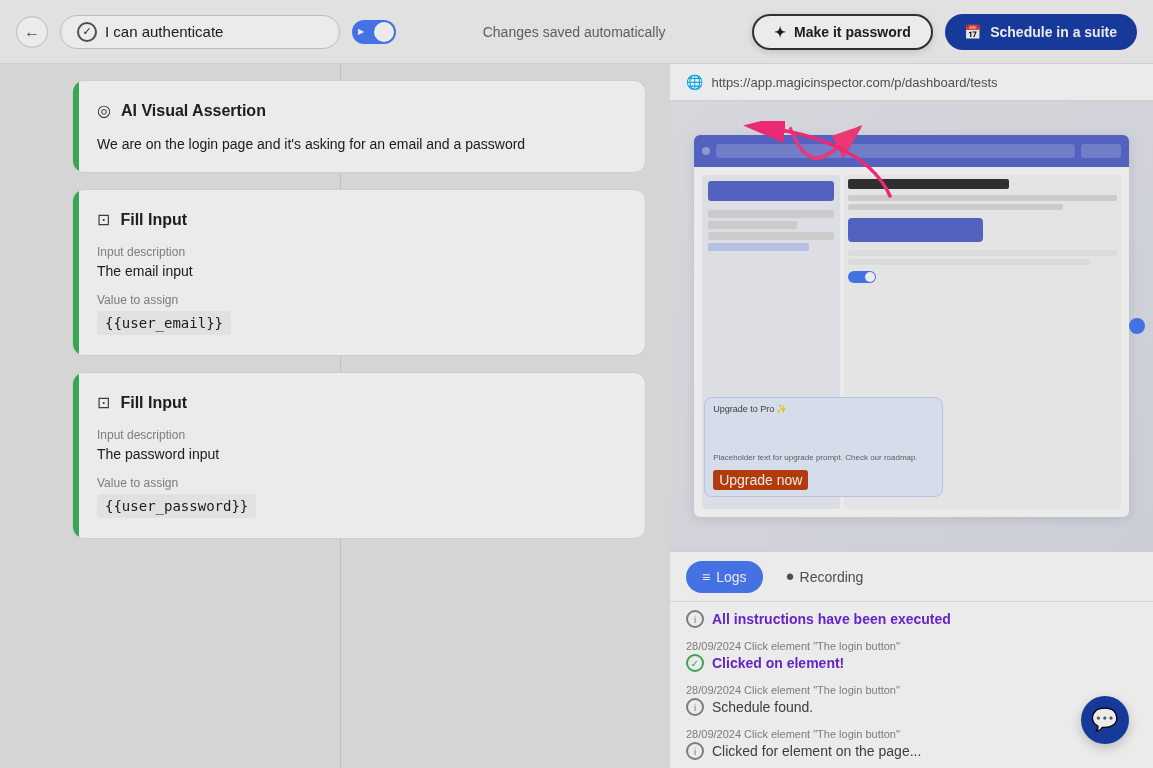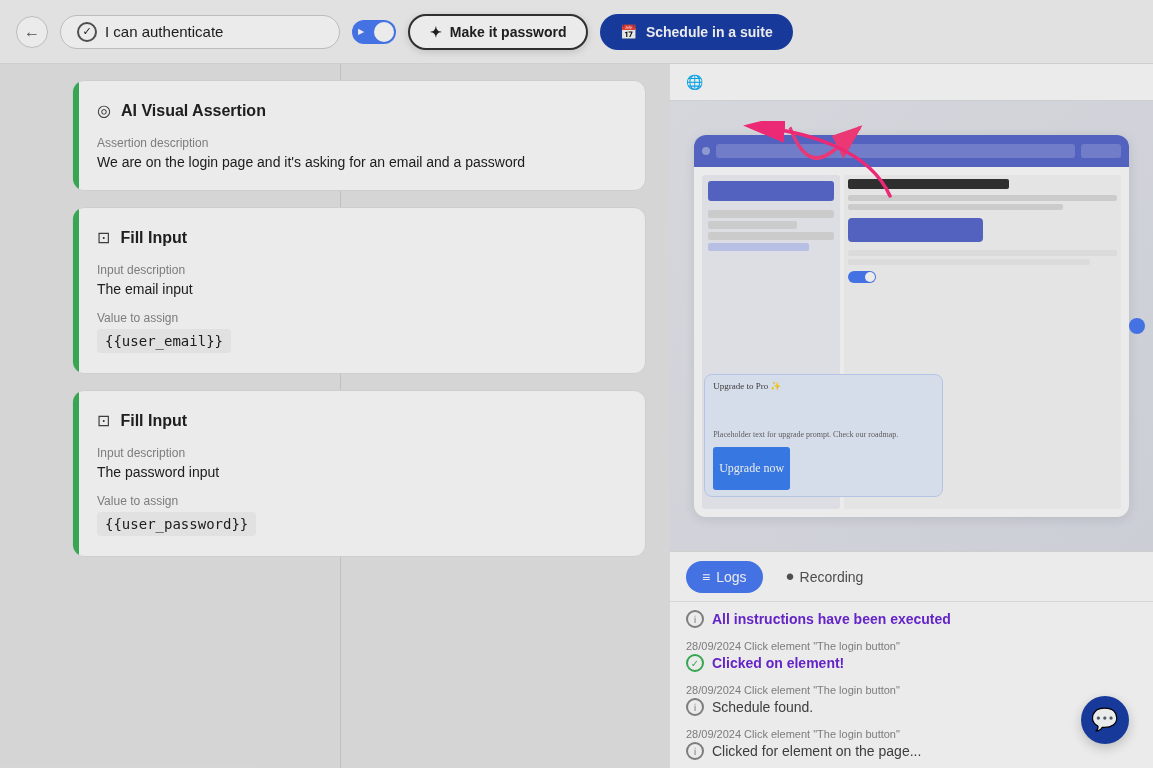--- a/index.html
+++ b/index.html
@@ -201,25 +201,24 @@
       width: 100%;
       height: 100%;
       background: linear-gradient(135deg, #e8eaf0 0%, #dde0e8 100%);
       display: flex; align-items: center; justify-content: center;
       position: relative;
     }
     
     .fake-ui {
       width: 90%; height: 85%;
       background: white;
-      border-radius: 12px;
+      border-radius: 6px;
       box-shadow: 0 2px 12px rgba(0,0,0,0.1);
       overflow: hidden;
       position: relative;
-      font-family: Liberation Serif, serif;
     }
     .fake-ui-top {
       background: #6c7ddf;
       height: 32px;
     }
     .fake-ui-body {
       padding: 8px;
       display: grid;
       grid-template-columns: 1fr 2fr;
       gap: 4px;
@@ -242,25 +241,25 @@
       width: 55%;
       background: #e8f0fe;
       border-radius: 8px;
       padding: 6px 8px;
       font-size: 9px;
       color: #444;
       border: 1px solid #c5d5f8;
     }
     .preview-chat-btn {
       margin-top: 4px;
-      background: #3b82f6;
+      background: #c2410c;
       color: white;
       border-radius: 3px;
-      padding: 14px 6px;
-      font-size: 12px;
+      padding: 2px 6px;
+      font-size: 14px;
       display: inline-block;
     }
 
     
     .blue-dot-right {
       position: absolute;
       right: 8px;
       top: 50%;
       transform: translateY(-50%);
       width: 16px; height: 16px;
@@ -386,20 +385,23 @@
     </div>
     <span>I can authenticate</span>
   </div>
 
   <div class="toggle-wrap">
     <div class="toggle">
       <div class="toggle-knob"></div>
     </div>
   </div>
 
+  <div class="auto-save">
+    <span>Changes saved automatically</span>
+  </div>
 
   <button class="reusable-btn">
     <span>✦</span>
     <span>Make it password</span>
   </button>
 
   <button class="schedule-btn">
     <span>📅</span>
     <span>Schedule in a suite</span>
   </button>
@@ -410,21 +412,20 @@
   <div class="left-panel">
 
     <div class="step-card" style="margin-left: 48px;">
       <div class="step-green-bar"></div>
 
       <div class="step-card-inner">
         <div class="step-header">
           <span class="step-icon">◎</span>
           <span class="step-title">AI Visual Assertion</span>
         </div>
-        <div class="field-label">Assertion description</div>
         <div class="field-value last">We are on the login page and it's asking for an email and a password</div>
       </div>
     </div>
 
     <div class="step-card" style="margin-left: 48px;">
       <div class="step-green-bar"></div>
 
       <div class="step-card-inner">
         <div class="step-header">
           <span class="step-icon">⊡</span>
@@ -451,20 +452,21 @@
         <div class="field-value last" style="font-family: monospace; background: #f5f5f5; padding: 4px 8px; border-radius: 4px; display: inline-block;">{{user_password}}</div>
       </div>
     </div>
 
   </div>
 
   <div class="right-panel">
 
     <div class="url-bar">
       <span class="globe-icon">🌐</span>
+      <span class="url-text">https://app.magicinspector.com/p/dashboard/tests</span>
     </div>
 
     <div class="browser-preview">
       <div class="browser-screenshot">
 
         <div class="fake-ui">
           <div class="fake-ui-top" style="background: #5b6bd0; display: flex; align-items: center; padding: 0 8px; gap: 6px;">
             <div style="width: 8px; height: 8px; border-radius: 50%; background: rgba(255,255,255,0.4);"></div>
             <div style="flex: 1; height: 14px; background: rgba(255,255,255,0.2); border-radius: 3px;"></div>
             <div style="width: 40px; height: 14px; background: rgba(255,255,255,0.2); border-radius: 3px;"></div>

